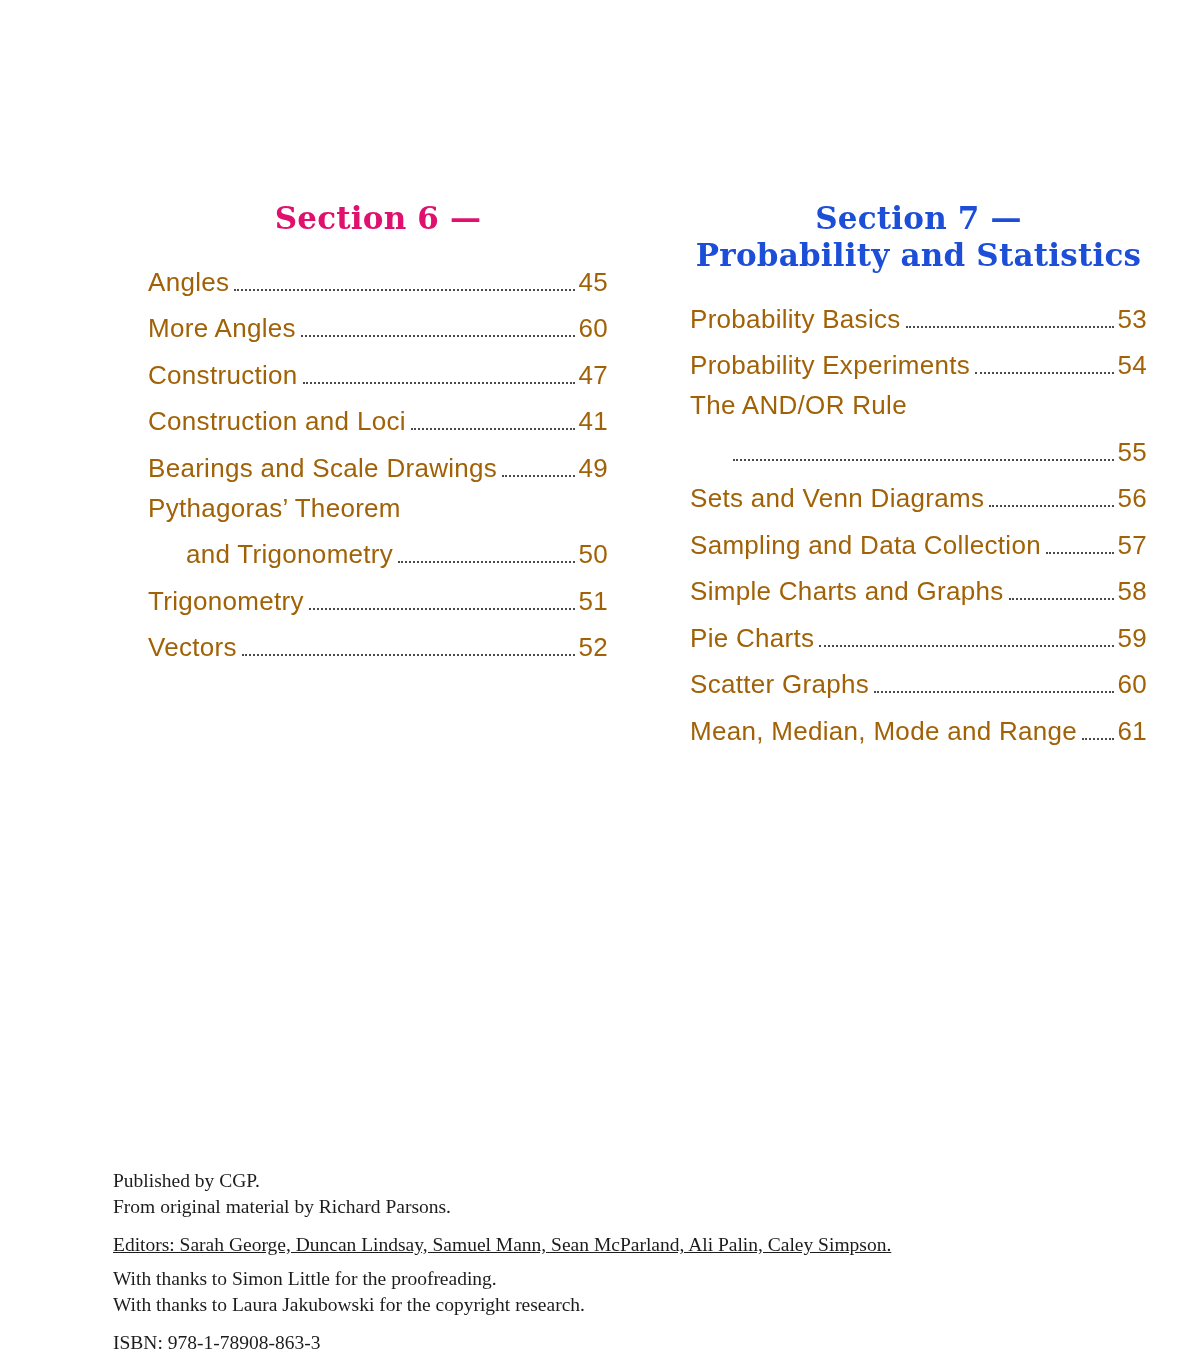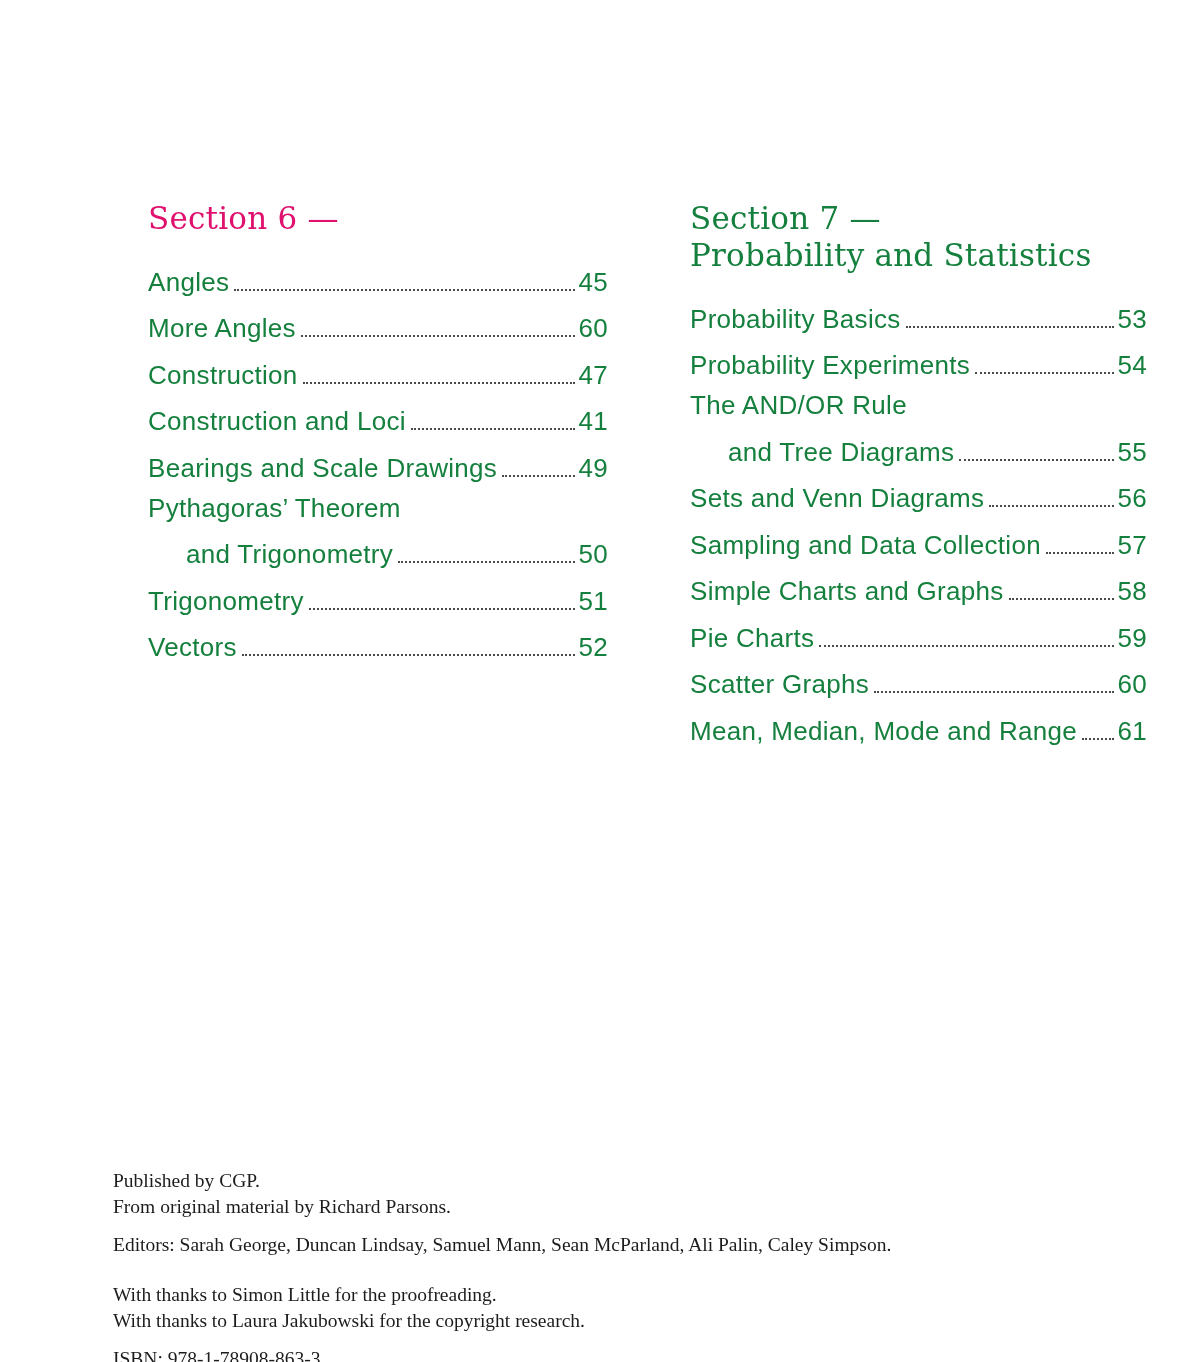--- a/index.html
+++ b/index.html
@@ -20,37 +20,38 @@
   .toc-col {
     position: absolute;
     top: 200px;
   }
   .col-left  { left: 148px; width: 460px; }
   .col-right { left: 690px; width: 457px; }
 
   .section-title {
     margin: 0 0 14px 0;
     font-family: "DejaVu Serif", serif;
-    font-weight: 400;
+    font-weight: 700;
     font-size: 31px;
     line-height: 37px;
     letter-spacing: 0.2px;
+    text-align: center;
   }
   .title-line { display: block; white-space: nowrap; }
 
   .entries { width: 100%; }
 
   .toc-entry { width: 100%; }
 
   .entry-line {
     display: flex;
     align-items: flex-end;
     height: 46.5px;
     font-size: 26px;
-    color: #15803d;
+    color: #a16207;
     letter-spacing: 0.3px;
   }
   .entry-line-top {
     height: 40px;
     align-items: flex-end;
   }
   .entry-line-indent { padding-left: 38px; }
 
   .entry-label { white-space: nowrap; }
 
@@ -68,21 +69,21 @@
     position: absolute;
     left: 113px;
     top: 1168px;
     width: 1000px;
     font-family: "Liberation Serif", serif;
     font-size: 19.5px;
     line-height: 26px;
     color: #1c1c1c;
   }
   .f-para { margin: 0 0 12px 0; }
-  .f-para-editors { margin-bottom: 24px; }
+  .f-para-editors { margin-bottom: 8px; text-decoration: underline; }
   .f-line { display: block; white-space: nowrap; }
 </style>
 </head>
 <body>
 
 <div class="page">
 
   <section class="toc-col col-left">
     <h2 class="section-title" style="color: rgb(224, 17, 110);">
       <span class="title-line">Section 6 —</span>
@@ -142,21 +143,21 @@
           <div class="entry-line">
             <span class="entry-label">Vectors</span>
             <span class="leader"></span>
             <span class="entry-page">52</span>
           </div>
         </div>
       </div>
   </section>
 
   <section class="toc-col col-right">
-    <h2 class="section-title" style="color: #15803d;">
+    <h2 class="section-title" style="color: #1d4ed8;">
       <span class="title-line">Section 7 —</span>
       <span class="title-line">Probability and Statistics</span>
     </h2>
     <div class="entries">
         <div class="toc-entry">
           <div class="entry-line">
             <span class="entry-label">Probability Basics</span>
             <span class="leader"></span>
             <span class="entry-page">53</span>
           </div>
@@ -164,21 +165,20 @@
         <div class="toc-entry">
           <div class="entry-line">
             <span class="entry-label">Probability Experiments</span>
             <span class="leader"></span>
             <span class="entry-page">54</span>
           </div>
         </div>
         <div class="toc-entry">
           <div class="entry-line entry-line-top">The AND/OR Rule</div>
           <div class="entry-line entry-line-indent">
-            <span class="entry-label">and Tree Diagrams</span>
             <span class="leader"></span>
             <span class="entry-page">55</span>
           </div>
         </div>
         <div class="toc-entry">
           <div class="entry-line">
             <span class="entry-label">Sets and Venn Diagrams</span>
             <span class="leader"></span>
             <span class="entry-page">56</span>
           </div>

